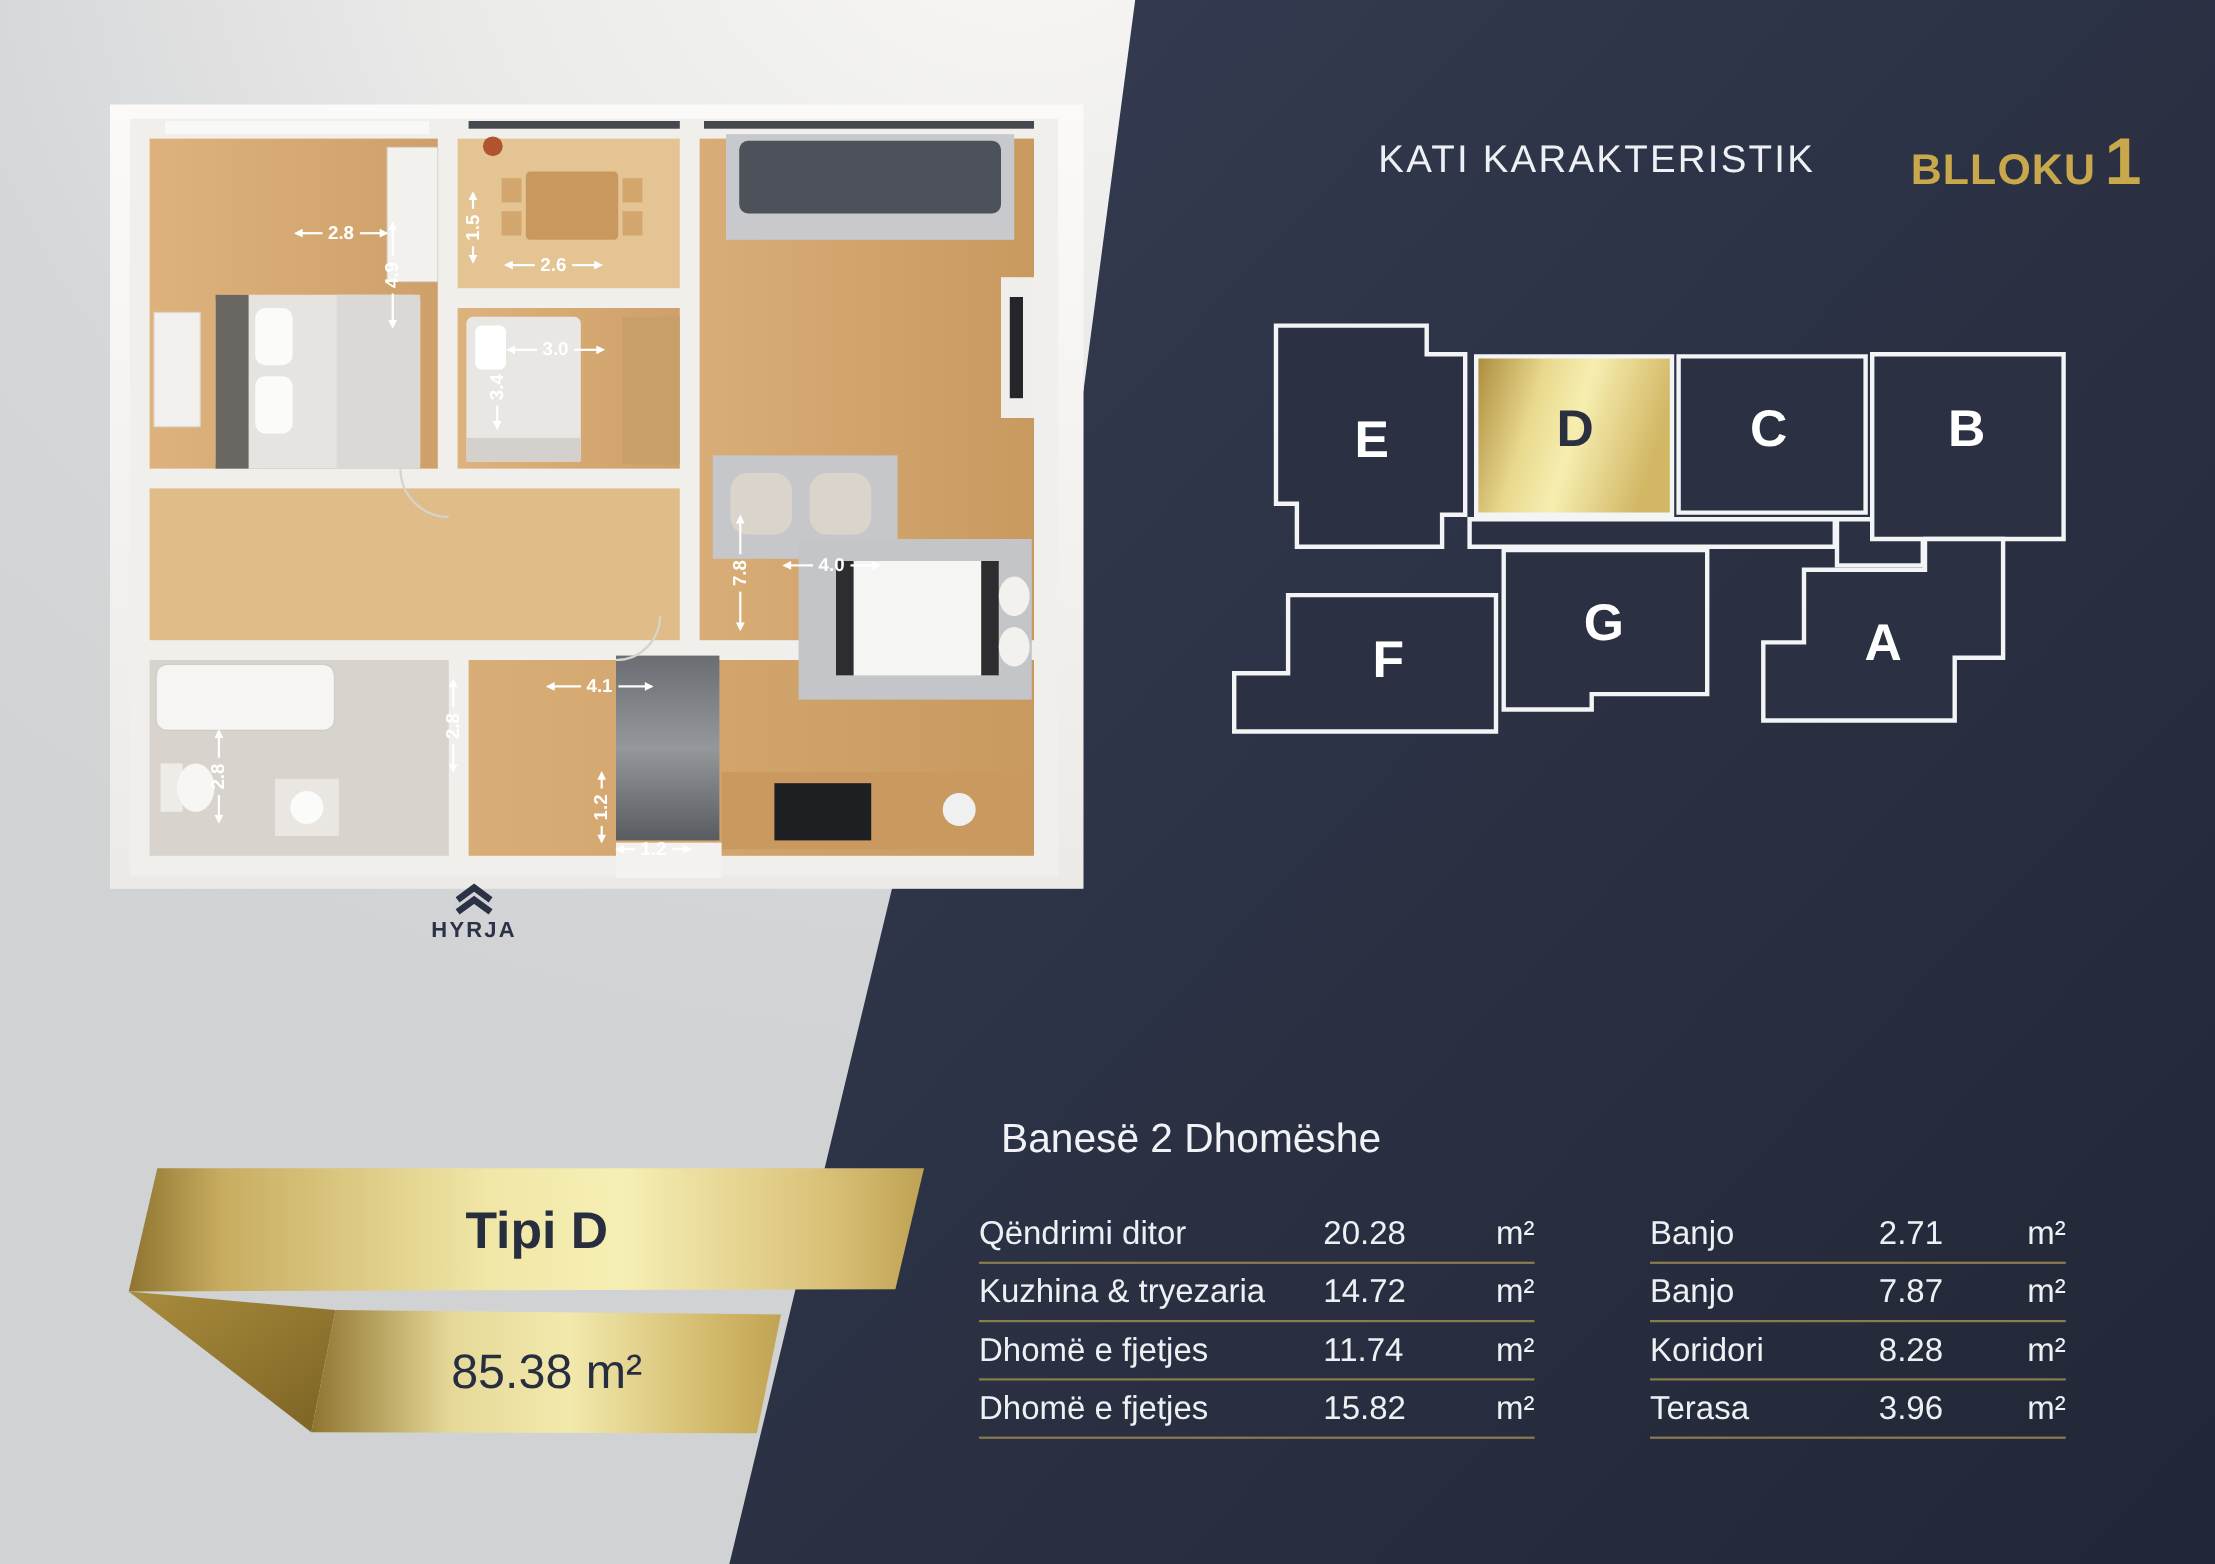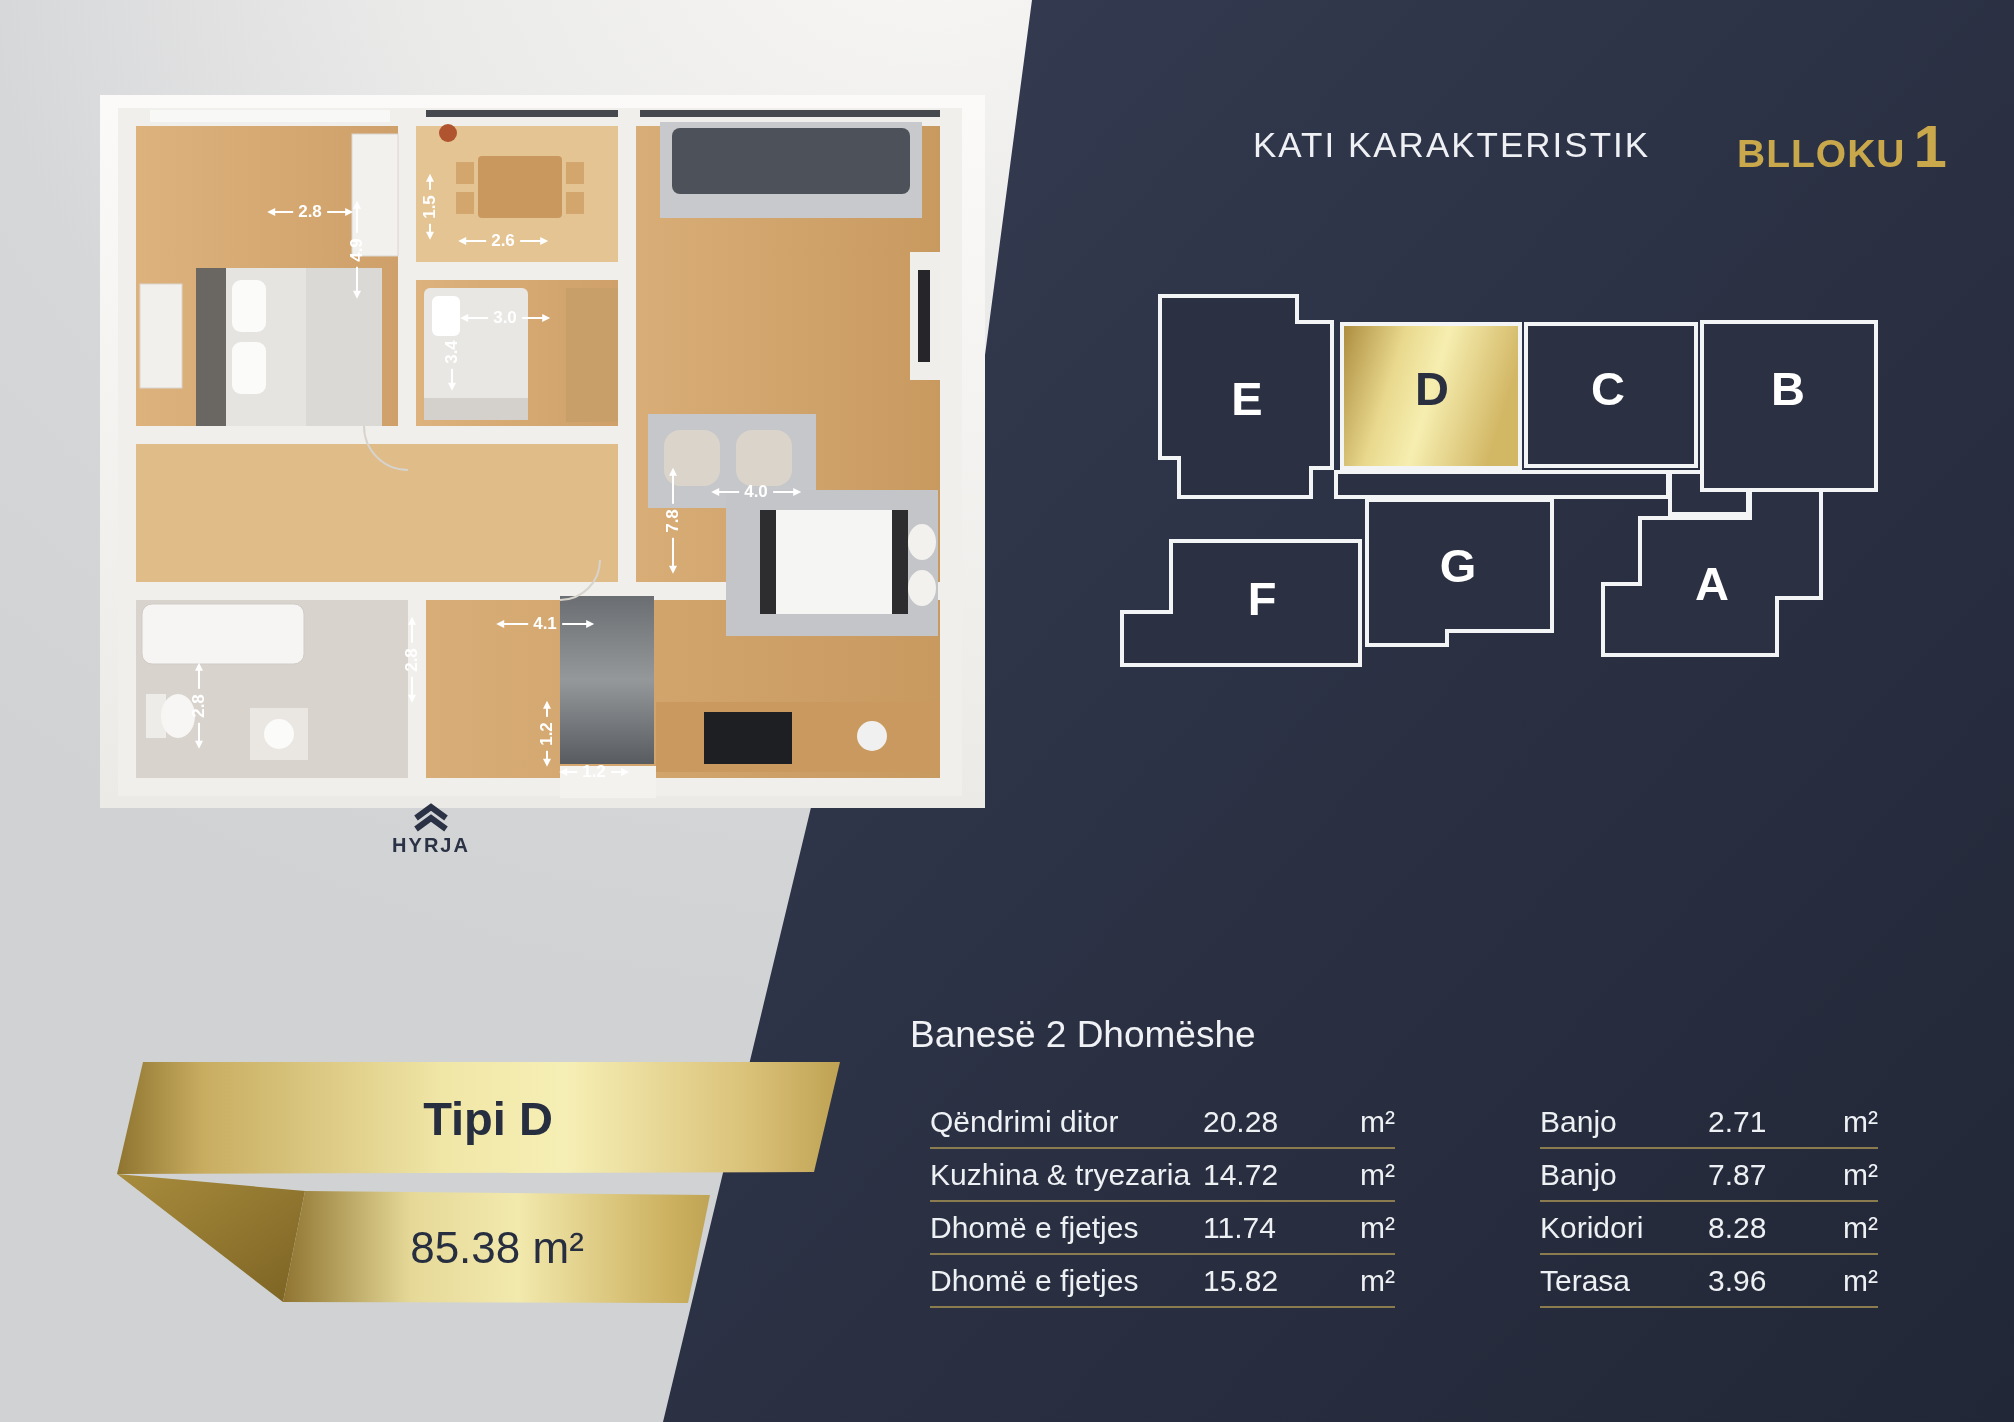--- a/index.html
+++ b/index.html
@@ -16,21 +16,21 @@
   .hdr-block{left:1737px;top:112px;display:flex;align-items:baseline;gap:8px;color:var(--gold);}
   .hdr-block .blk{font-size:39px;font-weight:700;letter-spacing:1px;}
   .hdr-block .num{font-size:60px;font-weight:700;}
   .units-row{left:1075px;top:798px;width:815px;text-align:center;font-size:34px;color:#f0f2f5;letter-spacing:1px;font-weight:400;}
   .apt-heading{left:910px;top:1014px;font-size:37px;color:#f0f2f5;font-weight:400;}
 
   
   .area-table{display:flex;flex-direction:column;}
   .area-table.left{left:890px;top:1096px;width:505px;}
   .area-table.right{left:1500px;top:1096px;width:378px;}
-  .area-row{display:flex;align-items:center;height:51px;border-bottom:2px solid #8a7c4f;color:#eef1f4;font-size:30px;margin-left:40px;}
+  .area-row{display:flex;align-items:center;height:51px;border-bottom:2px solid #8a7c4f;color:#eef1f4;font-size:30px;}
   .area-row .lbl{flex:1;text-align:left;}
   .area-row .val{width:118px;text-align:left;}
   .area-row .unit{width:74px;text-align:right;}
   .area-table.right .area-row .val{width:104px;}
   .area-table.right .area-row .unit{width:66px;}
 
   
   .ribbon-type{left:488px;top:1118px;transform:translate(-50%,-50%);font-size:47px;font-weight:700;color:#272e3f;}
   .ribbon-area{left:497px;top:1248px;transform:translate(-50%,-50%);font-size:44px;font-weight:400;color:#272e3f;}
 
@@ -283,21 +283,21 @@
       <div class="dim h" style="left: 505px; top: 318px;">
         <span class="ln l" style="width: 26px;"></span>
         <span>3.0</span>
         <span class="ln r" style="width: 26px;"></span>
       </div>
       <div class="dim v" style="left: 452px; top: 352px;">
         <span class="ln l" style="width: 20px;"></span>
         <span>3.4</span>
         <span class="ln r" style="width: 20px;"></span>
       </div>
-      <div class="dim h" style="left: 756px; top: 492px;">
+      <div class="dim h" style="left: 756px; top: 514px;">
         <span class="ln l" style="width: 26px;"></span>
         <span>4.0</span>
         <span class="ln r" style="width: 26px;"></span>
       </div>
       <div class="dim v" style="left: 673px; top: 521px;">
         <span class="ln l" style="width: 34px;"></span>
         <span>7.8</span>
         <span class="ln r" style="width: 34px;"></span>
       </div>
       <div class="dim h" style="left: 545px; top: 624px;">

